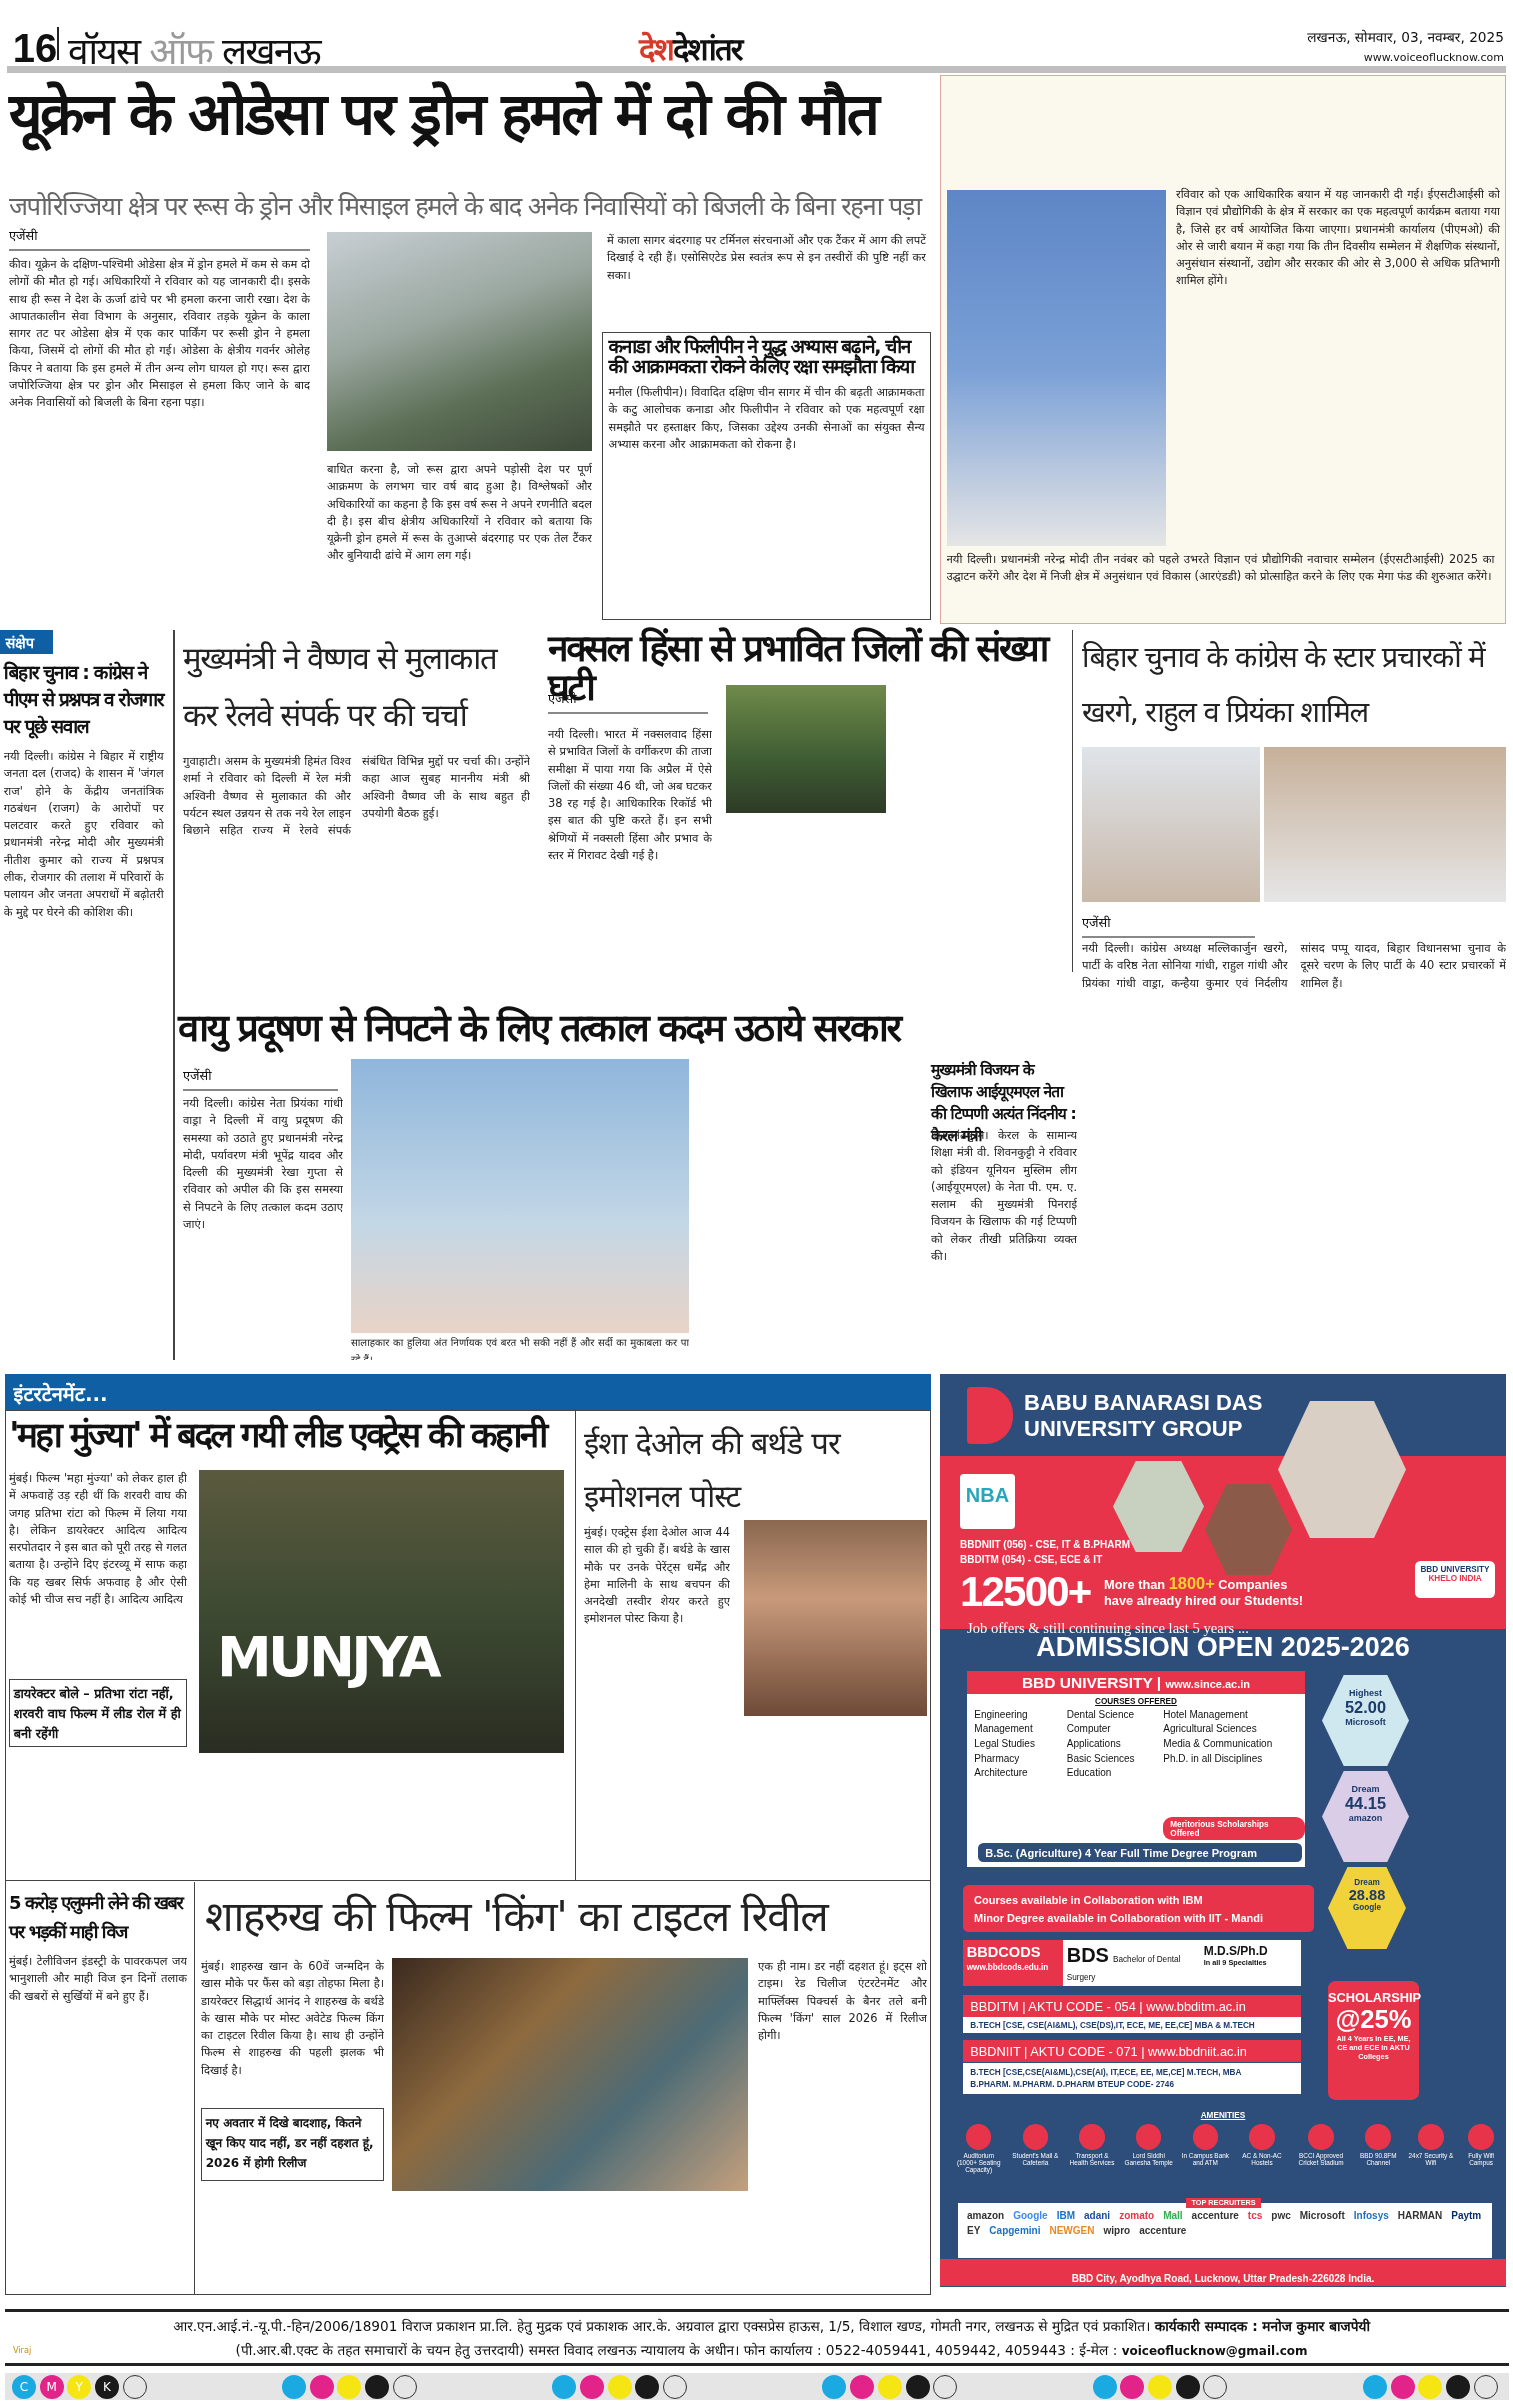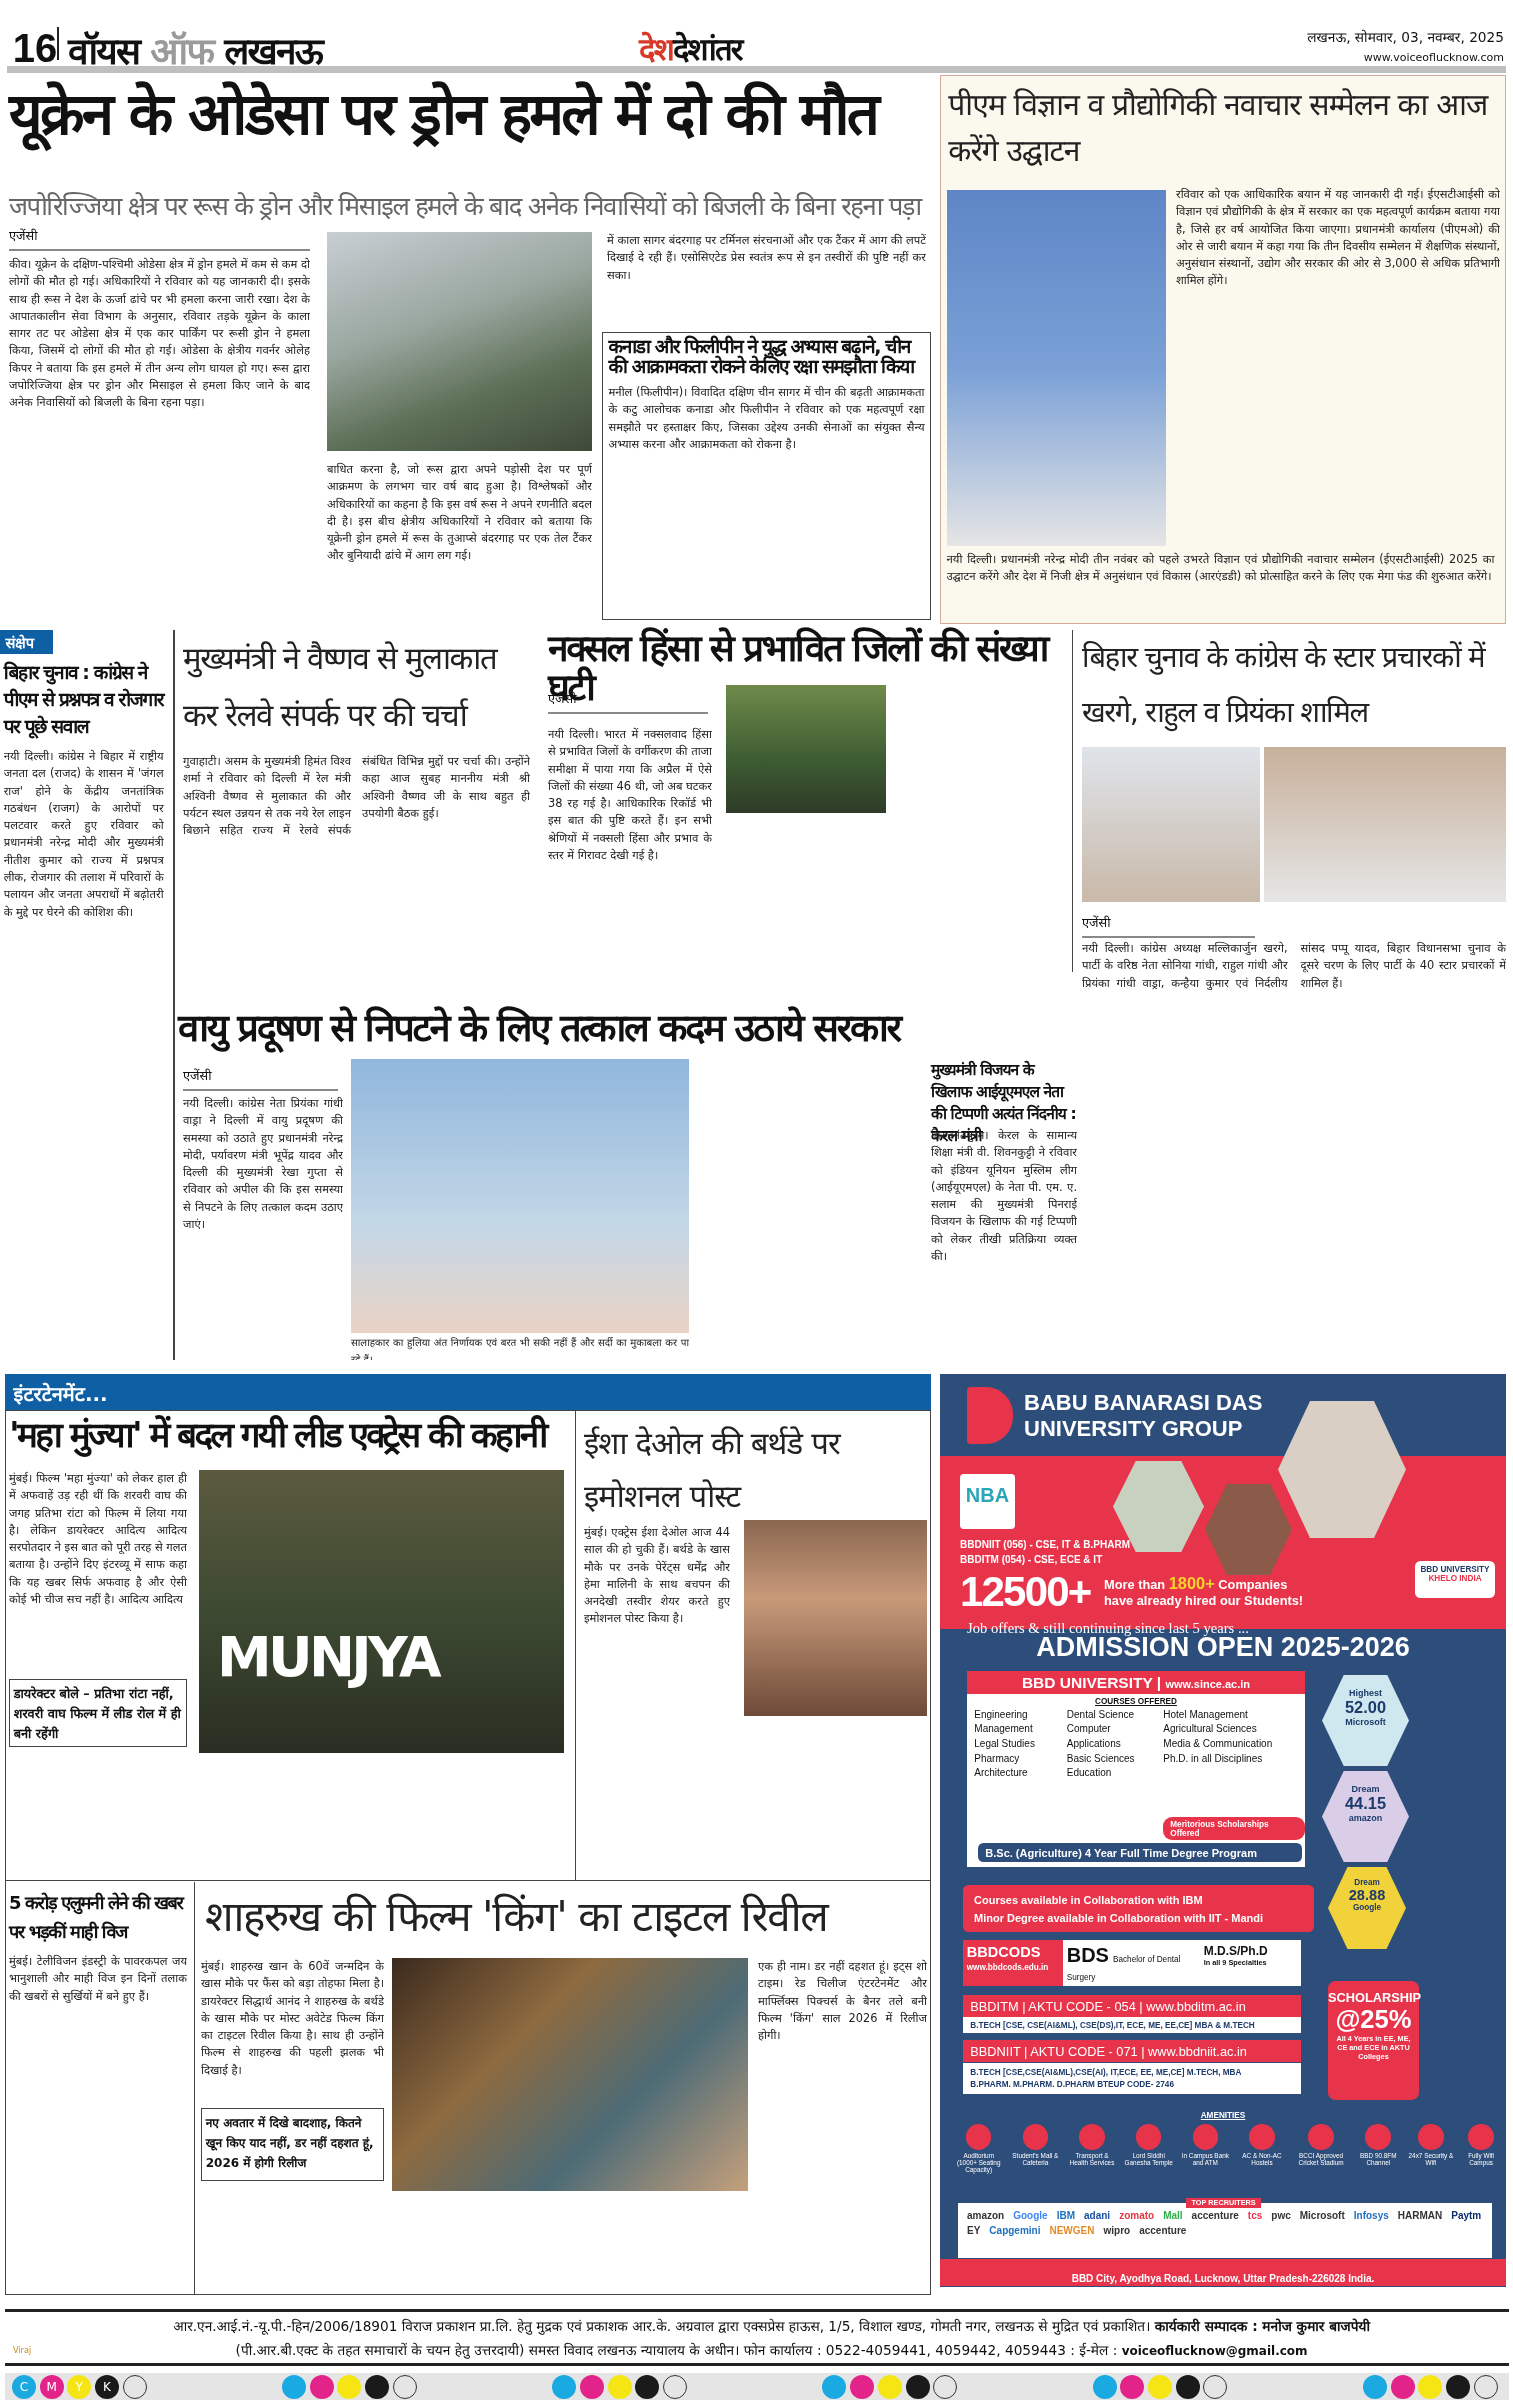--- a/index.html
+++ b/index.html
@@ -1,20 +1,20 @@
 <!DOCTYPE html>
 <html style="font-size:14.6px"><head>
 <meta charset="utf-8">
 <style>
 *{box-sizing:border-box;margin:0;padding:0}
 body{width:1513px;height:2401px;background:#fff;font-family:"DejaVu Sans",sans-serif;color:#111;position:relative;overflow:hidden}
 .abs{position:absolute}
 .mast-num{left:12.8px;top:25.6px;font-size:40px;font-weight:bold;font-family:"Liberation Sans",sans-serif}
 .mast-bar{left:57px;top:27px;width:1.8px;height:33px;background:#222}
-.mast-title{left:68px;top:24px;font-size:37px;font-weight:bold;font-family:"DejaVu Sans",sans-serif;letter-spacing:-1.8px}
+.mast-title{left:68px;top:24px;font-size:37px;font-weight:normal;font-family:"DejaVu Sans",sans-serif;letter-spacing:-1.8px}
 .mast-title .g{color:#9a9a9a}
 .section{left:639px;top:27px;font-size:31px;font-weight:bold;letter-spacing:-1.8px}
 .section .r{color:#d83a2a}
 .dateline{right:9px;top:27px;font-size:13.7px;text-align:right}
 .web{right:9px;top:51px;font-size:11px}
 .greybar{left:7.3px;top:66px;width:1499px;height:7.3px;background:#bfbfbf}
 .h1{font-family:"DejaVu Sans",sans-serif;font-weight:bold;letter-spacing:-2.7px;line-height:1.05}
 .body-txt{font-size:11.4px;line-height:17.3px;text-align:justify;color:#222}
 .img{background:#7d8a7a}
 .vline{width:1.8px;background:#444}
@@ -51,21 +51,20 @@
 <div class="abs body-txt" style="left:9px;top:256px;width:301px;height:365px;overflow:hidden">कीव। यूक्रेन के दक्षिण-पश्चिमी ओडेसा क्षेत्र में ड्रोन हमले में कम से कम दो लोगों की मौत हो गई। अधिकारियों ने रविवार को यह जानकारी दी। इसके साथ ही रूस ने देश के ऊर्जा ढांचे पर भी हमला करना जारी रखा। देश के आपातकालीन सेवा विभाग के अनुसार, रविवार तड़के यूक्रेन के काला सागर तट पर ओडेसा क्षेत्र में एक कार पार्किंग पर रूसी ड्रोन ने हमला किया, जिसमें दो लोगों की मौत हो गई। ओडेसा के क्षेत्रीय गवर्नर ओलेह किपर ने बताया कि इस हमले में तीन अन्य लोग घायल हो गए। रूस द्वारा जपोरिज्जिया क्षेत्र पर ड्रोन और मिसाइल से हमला किए जाने के बाद अनेक निवासियों को बिजली के बिना रहना पड़ा।</div>
 <div class="abs img" style="left:327px;top:232px;width:265px;height:219px;background:linear-gradient(160deg,#c8cfd4 0%,#9aa7a0 40%,#5d6f56 70%,#3e4a3a 100%)"></div>
 <div class="abs body-txt" style="left:327px;top:461px;width:265px;height:160px;overflow:hidden">बाधित करना है, जो रूस द्वारा अपने पड़ोसी देश पर पूर्ण आक्रमण के लगभग चार वर्ष बाद हुआ है। विश्लेषकों और अधिकारियों का कहना है कि इस वर्ष रूस ने अपने रणनीति बदल दी है। इस बीच क्षेत्रीय अधिकारियों ने रविवार को बताया कि यूक्रेनी ड्रोन हमले में रूस के तुआप्से बंदरगाह पर एक तेल टैंकर और बुनियादी ढांचे में आग लग गई।</div>
 <div class="abs body-txt" style="left:607px;top:232px;width:319px;height:91px;overflow:hidden">में काला सागर बंदरगाह पर टर्मिनल संरचनाओं और एक टैंकर में आग की लपटें दिखाई दे रही हैं। एसोसिएटेड प्रेस स्वतंत्र रूप से इन तस्वीरों की पुष्टि नहीं कर सका।</div>
 <div class="abs box" style="left:602px;top:332px;width:329px;height:288px">
   <div class="h1" style="font-size:19px;letter-spacing:-1.4px;padding:3.7px 5.5px">कनाडा और फिलीपीन ने युद्ध अभ्यास बढ़ाने, चीन की आक्रामकता रोकने केलिए रक्षा समझौता किया</div>
   <div class="body-txt" style="padding:3.7px 5.5px;height:210px;overflow:hidden">मनील (फिलीपीन)। विवादित दक्षिण चीन सागर में चीन की बढ़ती आक्रामकता के कटु आलोचक कनाडा और फिलीपीन ने रविवार को एक महत्वपूर्ण रक्षा समझौते पर हस्ताक्षर किए, जिसका उद्देश्य उनकी सेनाओं का संयुक्त सैन्य अभ्यास करना और आक्रामकता को रोकना है।</div>
 </div>
 
 <div class="abs" style="left:940px;top:75px;width:566px;height:549px;background:#fbf8ee;border:0.9px solid #d8a89a">
-  <div class="sub" style="padding:5.5px 7.3px;font-size:30px;line-height:46px;color:#222;letter-spacing:-0.9px">पीएम विज्ञान व प्रौद्योगिकी नवाचार सम्मेलन का आज करेंगे उद्घाटन</div>
   <div class="abs img" style="left:5.5px;top:114px;width:219px;height:356px;background:linear-gradient(180deg,#5e86c6 0%,#7aa0d6 50%,#e5e5e5 100%)"></div>
   <div class="abs body-txt" style="left:5.5px;top:475px;width:548px;height:73px;overflow:hidden">नयी दिल्ली। प्रधानमंत्री नरेन्द्र मोदी तीन नवंबर को पहले उभरते विज्ञान एवं प्रौद्योगिकी नवाचार सम्मेलन (ईएसटीआईसी) 2025 का उद्घाटन करेंगे और देश में निजी क्षेत्र में अनुसंधान एवं विकास (आरएंडडी) को प्रोत्साहित करने के लिए एक मेगा फंड की शुरुआत करेंगे।</div>
   <div class="abs body-txt" style="left:235px;top:110px;width:324px;height:361px;overflow:hidden">रविवार को एक आधिकारिक बयान में यह जानकारी दी गई। ईएसटीआईसी को विज्ञान एवं प्रौद्योगिकी के क्षेत्र में सरकार का एक महत्वपूर्ण कार्यक्रम बताया गया है, जिसे हर वर्ष आयोजित किया जाएगा। प्रधानमंत्री कार्यालय (पीएमओ) की ओर से जारी बयान में कहा गया कि तीन दिवसीय सम्मेलन में शैक्षणिक संस्थानों, अनुसंधान संस्थानों, उद्योग और सरकार की ओर से 3,000 से अधिक प्रतिभागी शामिल होंगे।</div>
 </div>
 
 <div class="abs" style="left:0;top:630px;width:53px;height:24px;background:#0e5fa3;color:#fff;font-weight:bold;padding:1.8px 5.5px;font-size:14.6px">संक्षेप</div>
 <div class="abs h1" style="left:3.7px;top:659px;width:160px;font-size:19px;letter-spacing:-1.4px;line-height:27px">बिहार चुनाव : कांग्रेस ने पीएम से प्रश्नपत्र व रोजगार पर पूछे सवाल</div>
 <div class="abs body-txt" style="left:3.7px;top:748px;width:160px;height:612px;overflow:hidden">नयी दिल्ली। कांग्रेस ने बिहार में राष्ट्रीय जनता दल (राजद) के शासन में 'जंगल राज' होने के केंद्रीय जनतांत्रिक गठबंधन (राजग) के आरोपों पर पलटवार करते हुए रविवार को प्रधानमंत्री नरेन्द्र मोदी और मुख्यमंत्री नीतीश कुमार को राज्य में प्रश्नपत्र लीक, रोजगार की तलाश में परिवारों के पलायन और जनता अपराधों में बढ़ोतरी के मुद्दे पर घेरने की कोशिश की।</div>
 <div class="abs vline" style="left:173px;top:630px;height:730px"></div>
 

